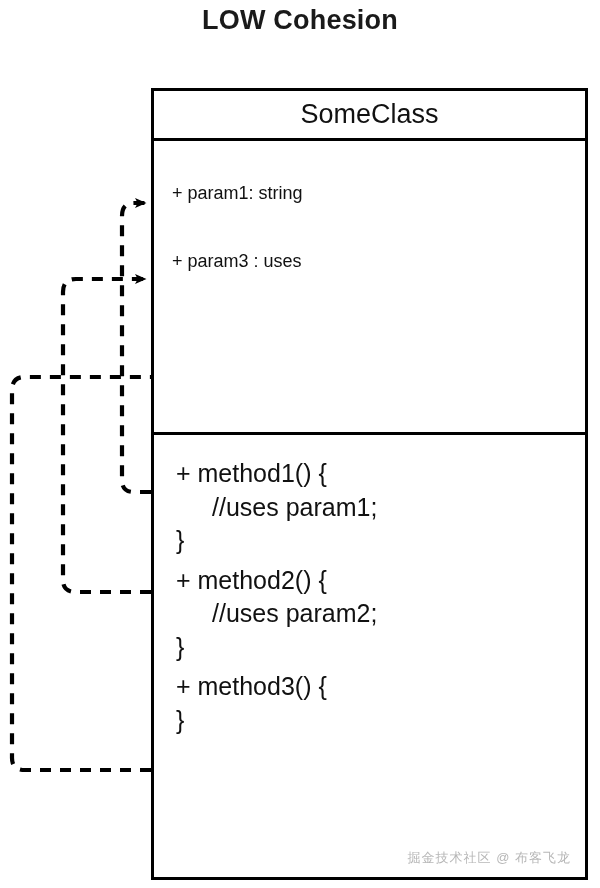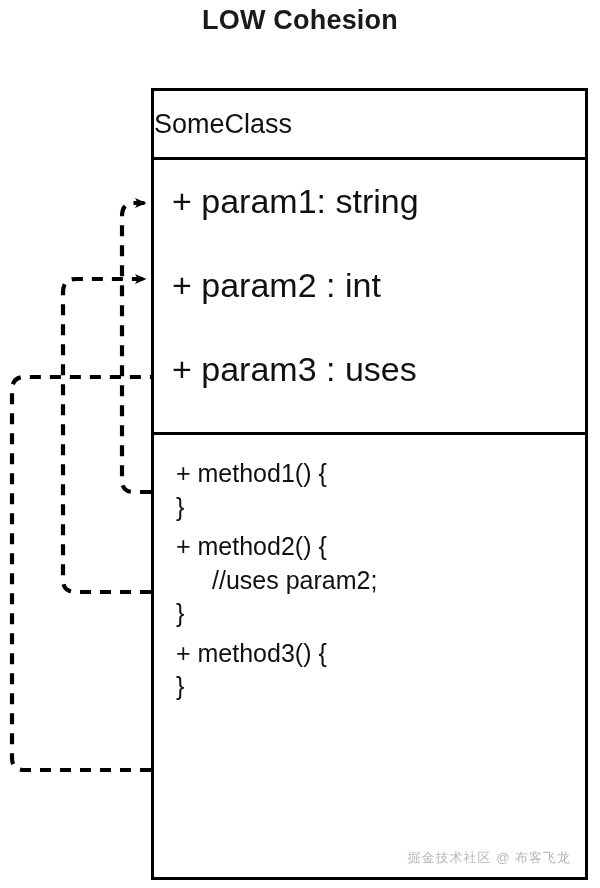--- a/index.html
+++ b/index.html
@@ -41,45 +41,45 @@
     height: 792px;
     box-sizing: border-box;
     border: 3px solid #000000;
     background: #ffffff;
   }
   .class-header {
     position: absolute;
     left: 0;
     top: 0;
     width: 100%;
-    height: 69px;
+    height: 50px;
     box-sizing: border-box;
     border-bottom: 3px solid #000000;
     display: flex;
     align-items: center;
-    justify-content: flex-start;
+    justify-content: center;
   }
   .class-name {
     font-size: 27px;
     font-weight: 400;
     color: #111111;
   }
 
   .attr-compartment {
     position: absolute;
     left: 0;
     top: 69px;
     width: 100%;
     height: 275px;
     box-sizing: border-box;
     border-bottom: 3px solid #000000;
     padding: 24px 0 0 18px;
   }
   .attr-row {
-    font-size: 34px;
+    font-size: 18px;
     color: #111111;
     line-height: 1;
     margin-bottom: 50px;
     white-space: pre;
   }
 
   .method-compartment {
     position: absolute;
     left: 0;
     top: 344px;
@@ -144,28 +144,28 @@
   </svg>
 
   <div class="class-box">
 
     <div class="class-header">
       <span class="class-name">SomeClass</span>
     </div>
 
     <div class="attr-compartment">
       <div class="attr-row">+ param1: string</div>
-      <div class="attr-row">+ param2 : int</div>
       <div class="attr-row">+ param3 : uses</div>
     </div>
 
     <div class="method-compartment">
 
       <div class="method-block">
         <div class="method-line">+ method1() {</div>
+        <div class="method-line indent">//uses param1;</div>
         <div class="method-line">}</div>
       </div>
 
       <div class="method-block">
         <div class="method-line">+ method2() {</div>
         <div class="method-line indent">//uses param2;</div>
         <div class="method-line">}</div>
       </div>
 
       <div class="method-block">

